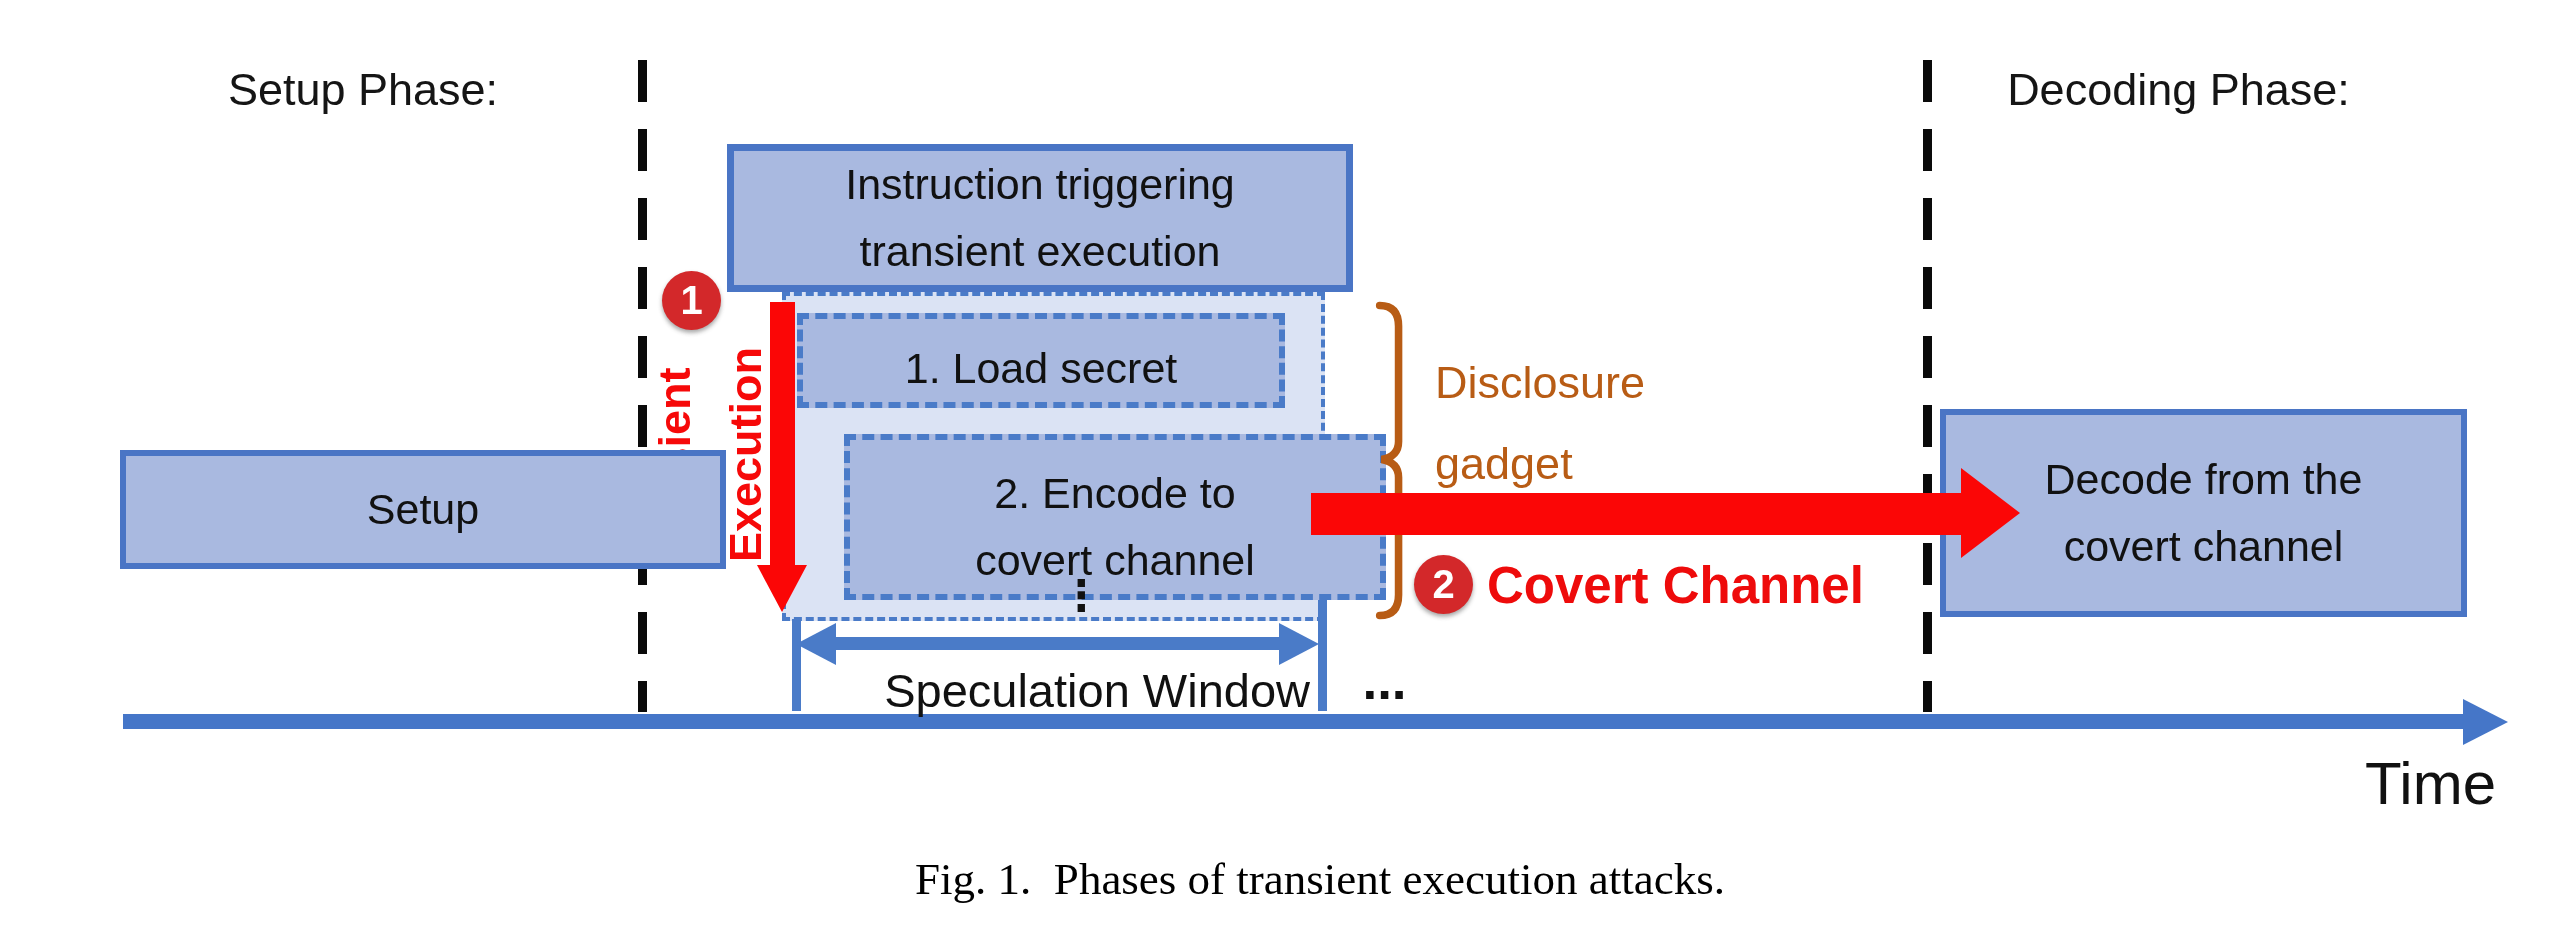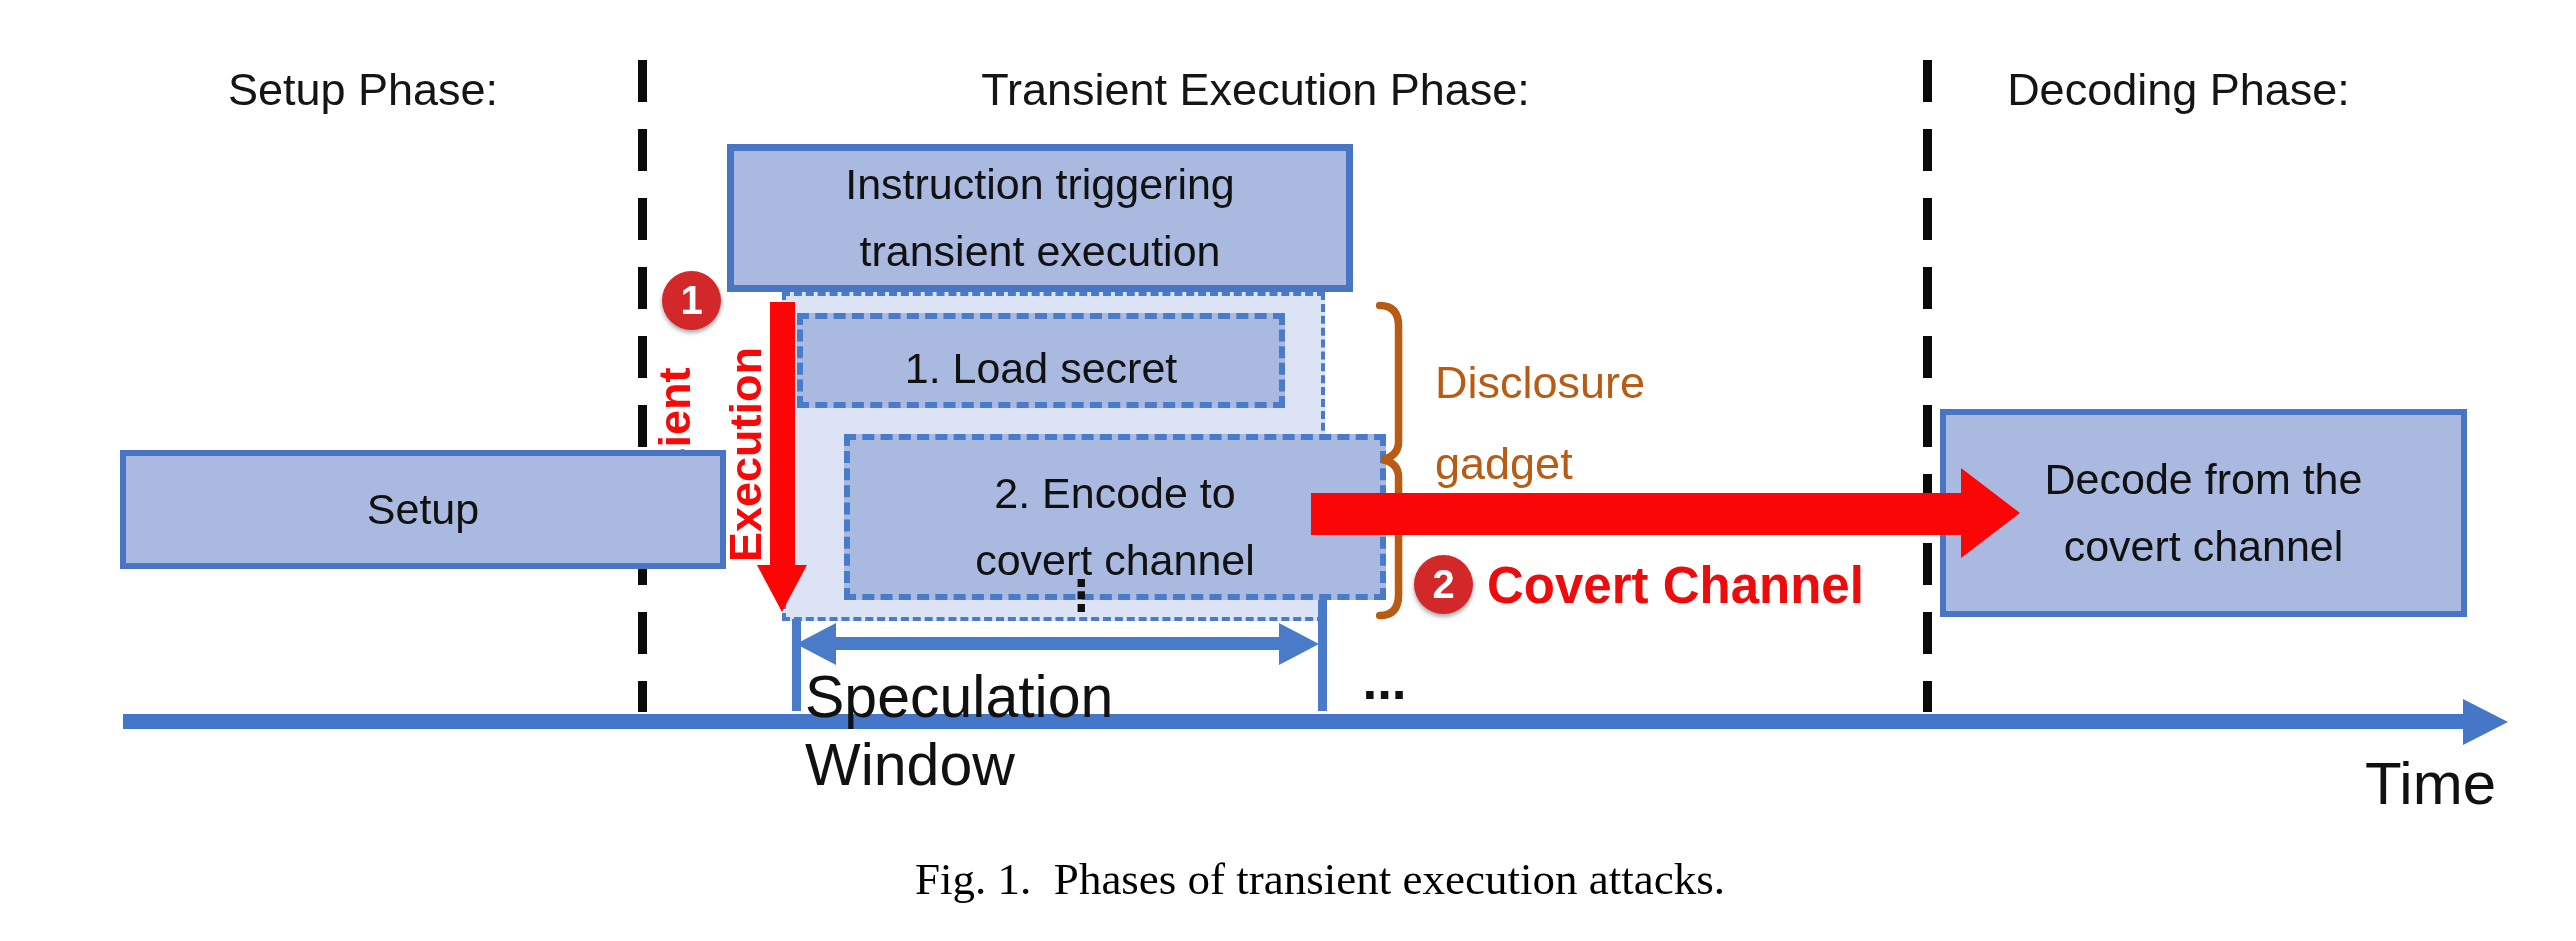--- a/index.html
+++ b/index.html
@@ -23,21 +23,20 @@
   .orange-txt{font-size:45px;color:#b85c15;height:51px;}
   .caption{font-family:"Liberation Serif","DejaVu Serif",serif;font-size:45px;color:#000000;
            text-align:center;white-space:pre;}
 </style>
 </head>
 <body>
 
 <div class="canvas">
 
   <div class="abs phase-label" style="left:110px;width:482px;">Setup Phase:</div>
-  <div class="abs phase-label" style="left:913px;width:661px;">Transient Execution Phase:</div>
   <div class="abs phase-label" style="left:1883px;width:567px;">Decoding Phase:</div>
 
   <div class="abs vdash" style="left:626px;top:60px;height:652px;"></div>
   <div class="abs vdash" style="left:1911px;top:60px;height:652px;"></div>
 
   <div class="abs container-box" style="left:770px;top:292px;width:543px;height:329px;z-index:1;"></div>
 
   <div class="abs bluebox" style="left:715px;top:144px;width:626px;height:148px;z-index:6;">
     <div>Instruction triggering</div>
     <div>transient execution</div>
@@ -62,21 +61,21 @@
   <div class="abs" style="left:758px;top:302px;width:24.6px;height:264px;background:#fb0606;z-index:19;"></div>
   <div class="abs tri" style="left:745px;top:565px;border-left:25.5px solid transparent;border-right:25.5px solid transparent;border-top:47px solid #fb0606;z-index:19;"></div>
 
   <div class="abs tick" style="left:780px;top:619px;height:92px;z-index:2;"></div>
   <div class="abs tick" style="left:1306px;top:587px;height:124px;z-index:2;"></div>
 
   <div class="abs" style="left:818px;top:637px;width:455px;height:13.2px;background:#4a7bc8;z-index:3;"></div>
   <div class="abs tri" style="left:784px;top:623px;border-right:40px solid #4a7bc8;border-top:21px solid transparent;border-bottom:21px solid transparent;z-index:3;"></div>
   <div class="abs tri" style="left:1267px;top:623px;border-left:40px solid #4a7bc8;border-top:21px solid transparent;border-bottom:21px solid transparent;z-index:3;"></div>
 
-  <div class="abs" style="left:793px;top:663px;width:505px;text-align:left;font-size:59px;z-index:3;">Speculation Window</div>
+  <div class="abs" style="left:793px;top:663px;width:505px;text-align:right;font-size:47px;z-index:3;">Speculation Window</div>
   <div class="abs" style="left:1330px;top:650px;width:85px;text-align:center;font-size:53px;font-weight:bold;">...</div>
 
   <div class="abs bluebox" style="left:108px;top:450px;width:606px;height:119px;border-width:6.6px;">
     <div>Setup</div>
   </div>
 
   <svg class="abs" style="left:1358px;top:298px;z-index:8;" width="42" height="325" viewBox="0 0 44 344">
     <path d="M 10 8 Q 30 8 30 30 L 30 152 Q 30 168 12 171 Q 30 174 30 190 L 30 314 Q 30 336 10 336" fill="none" stroke="#b85c15" stroke-width="8" stroke-linecap="round"></path>
   </svg>
   <div class="abs orange-txt" style="left:1423px;top:357px;">Disclosure</div>

